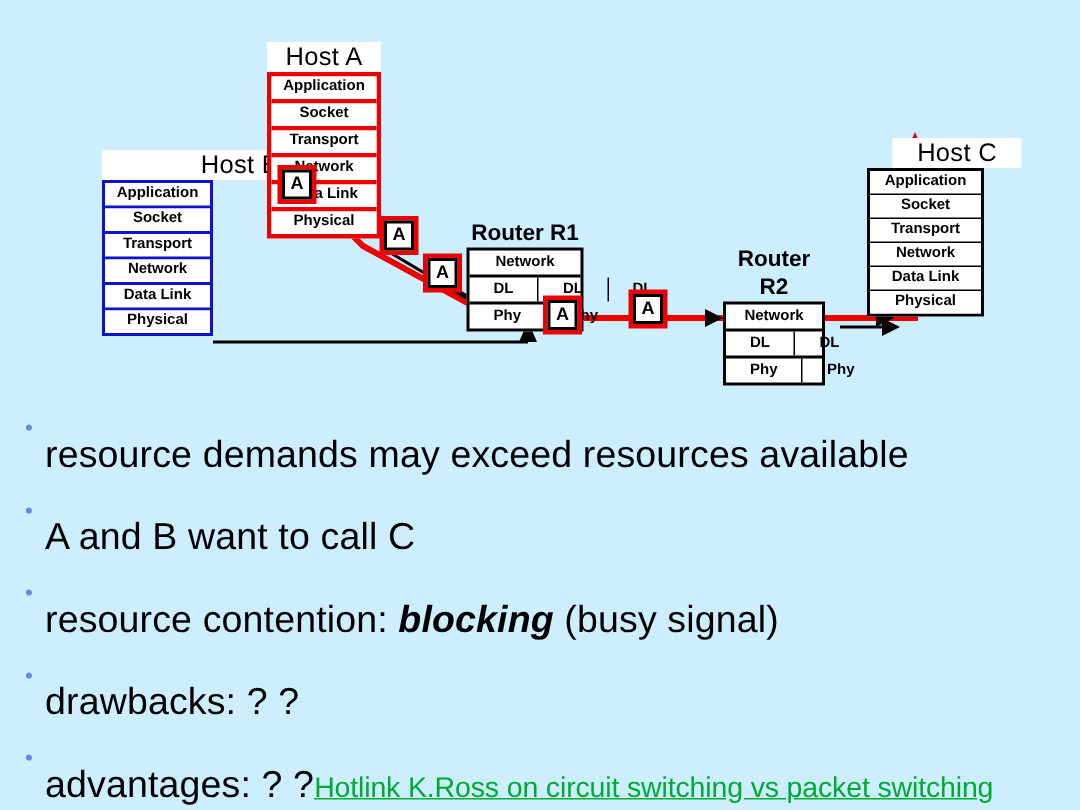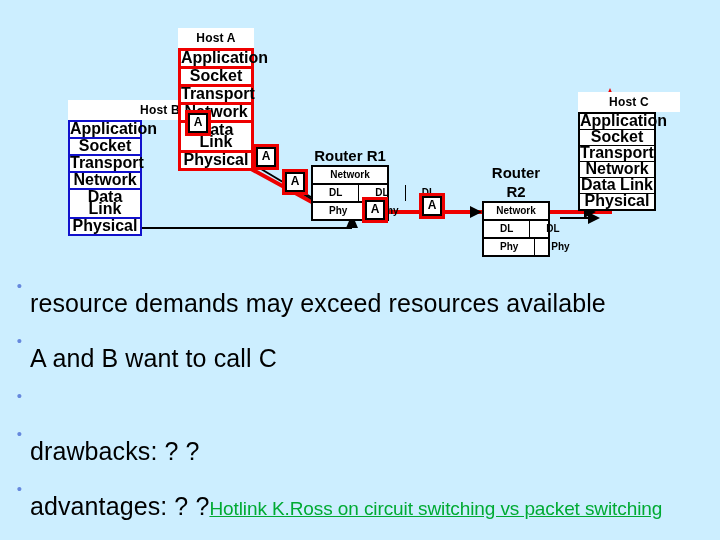--- a/index.html
+++ b/index.html
@@ -12,30 +12,30 @@
   }
 
   
   #diagram{position:absolute;left:0;top:0;width:720px;height:265px;}
   #wires{position:absolute;left:0;top:0;width:720px;height:265px;}
 
   .host{position:absolute;}
   .host-title{
     background:#ffffff;
     text-align:center;
-    font-weight:bold;
-    font-size:12px;
+    font-weight:normal;
+    font-size:17px;
     color:#000;
     line-height:20px;
     letter-spacing:.2px;
   }
   .stack{background:#ffffff;}
   .layer{
     text-align:center;
-    font-size:16px;
+    font-size:10px;
     font-weight:bold;
     color:#000;
     line-height:12px;
     padding:1px 0 2px 0;
     background:#ffffff;
     box-sizing:border-box;
   }
 
   
   #host-b{left:68px;top:100px;width:74px;}
@@ -46,21 +46,21 @@
 
   
   #host-a{left:178px;top:28px;width:76px;}
   #host-a .host-title{width:76px;}
   #host-a .stack{border:3px solid #ee0000;}
   #host-a .layer{border-bottom:3px solid #ee0000;}
   #host-a .layer:last-child{border-bottom:none;}
 
   
   #host-c{left:578px;top:92px;width:78px;}
-  #host-c .host-title{width:102px;}
+  #host-c .host-title{width:86px;margin-left:17px;}
   #host-c .stack{border:2px solid #000;}
   #host-c .layer{border-bottom:1px solid #000;}
   #host-c .layer:last-child{border-bottom:none;}
 
   
   .router{position:absolute;}
   .router-title{
     text-align:center;font-weight:bold;font-size:15px;color:#000;
     line-height:19px;background:transparent;
   }
@@ -234,20 +234,21 @@
     <span class="bullet-text">resource demands may exceed resources available</span>
   </div>
 
   <div class="bullet-row">
     <span class="bullet-dot">•</span>
     <span class="bullet-text">A and B want to call C</span>
   </div>
 
   <div class="bullet-row">
     <span class="bullet-dot">•</span>
+    <span class="bullet-text"><span>resource contention: </span><span class="bold-italic">blocking</span><span> (busy signal)</span></span>
   </div>
 
   <div class="bullet-row">
     <span class="bullet-dot">•</span>
     <span class="bullet-text">drawbacks: ? ?</span>
   </div>
 
   <div class="bullet-row">
     <span class="bullet-dot">•</span>
     <span class="bullet-text"><span>advantages: ? ?</span><a class="hotlink" href="#">Hotlink K.Ross on circuit switching vs packet switching</a></span>

